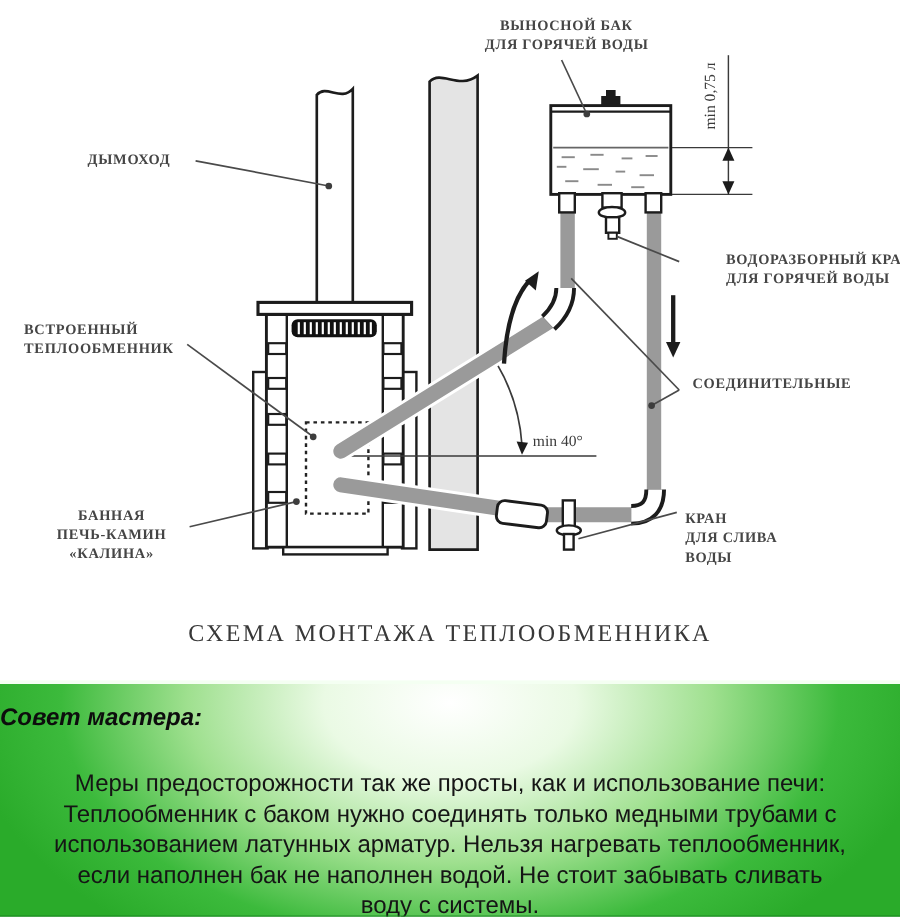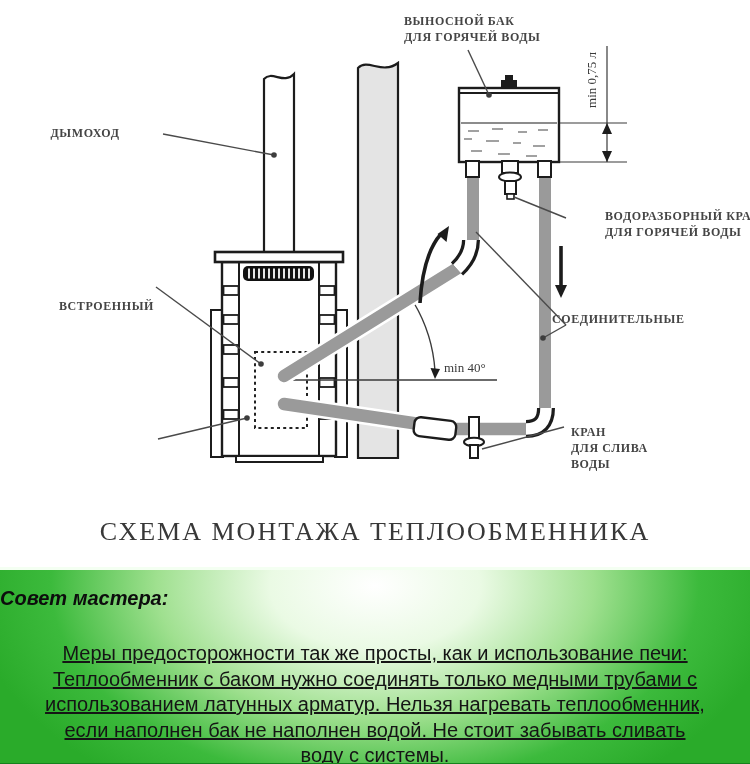--- a/index.html
+++ b/index.html
@@ -7,33 +7,33 @@
          font-family:"Liberation Serif", serif;}
   svg{position:absolute;left:0;top:0;}
   .lbl{position:absolute;color:#454545;font-family:"Liberation Serif",serif;
        font-weight:bold;font-size:12px;line-height:16px;letter-spacing:.6px;}
   .lbl div{white-space:nowrap;}
   .dim{position:absolute;color:#3a3a3a;font-family:"Liberation Serif",serif;
        font-size:13px;white-space:nowrap;}
   #lbl-min-volume{transform:rotate(-90deg);transform-origin:center center;
        width:86px;text-align:center;}
   #diagram-title{position:absolute;left:0;top:517px;width:750px;text-align:center;
-       font-family:"Liberation Serif",serif;font-size:26px;letter-spacing:2px;
+       font-family:"Liberation Serif",serif;font-size:20px;letter-spacing:2px;
        color:#383838;white-space:nowrap;}
   .advice-panel{position:absolute;left:0;top:567px;width:750px;height:197px;
        background:radial-gradient(ellipse 54% 125% at 50% 8%,
           #ffffff 0%, #eafae4 26%, #9fe08f 54%, #3cba3c 80%, #2aab2a 100%);
        border-top:3px solid #f4fff2;}
   .advice-heading{position:absolute;top:17px;width:100%;text-align:left;
        font-family:"Liberation Sans",sans-serif;font-weight:bold;font-style:italic;
        font-size:20px;color:#0d0d0d;}
   .advice-lines{position:absolute;top:71px;width:100%;text-align:center;
        font-family:"Liberation Sans",sans-serif;font-size:20px;line-height:25.5px;
        color:#151515;}
-  .advice-lines div{white-space:nowrap;text-decoration:underline;}
+  .advice-lines div{white-space:nowrap;}
   .panel-bottom-edge{position:absolute;left:0;bottom:0;width:100%;height:4px;
        background:#14821d;}
 </style>
 </head>
 <body>
 
 <div class="stage">
 
   <svg width="750" height="505" viewBox="0 0 750 505">
 
@@ -168,38 +168,44 @@
     </g>
 
     <g fill="#1c1c1c">
       <path d="M420,303 Q423,254 441,234" fill="none" stroke="#1c1c1c" stroke-width="3.6"></path>
       <polygon points="449,226 437.5,234 446.5,242"></polygon>
       <line x1="561" y1="246" x2="561" y2="286" stroke="#1c1c1c" stroke-width="3.6"></line>
       <polygon points="561,298 555,285 567,285"></polygon>
     </g>
   </svg>
 
-  <div class="lbl" id="lbl-chimney" style="left:14px;top:125px;width:142px;text-align:center;">ДЫМОХОД</div>
-
-  <div class="lbl" style="left:6px;top:266px;width:148px;text-align:right;margin-top:32px;">
+  <div class="lbl" id="lbl-chimney" style="left:0;top:125px;width:142px;text-align:right;">ДЫМОХОД</div>
+
+  <div class="lbl" style="left:20px;top:266px;width:148px;text-align:left;">
     <div>ВСТРОЕННЫЙ</div>
-  </div>
-
-
-  <div class="lbl" style="left:404px;top:13px;width:136px;">
+    <div>ТЕПЛООБМЕННИК</div>
+  </div>
+
+  <div class="lbl" style="left:33px;top:421px;width:120px;text-align:center;">
+    <div>БАННАЯ</div>
+    <div>ПЕЧЬ-КАМИН</div>
+    <div>«КАЛИНА»</div>
+  </div>
+
+  <div class="lbl" style="left:404px;top:13px;width:136px;text-align:center;">
     <div>ВЫНОСНОЙ БАК</div>
     <div>ДЛЯ ГОРЯЧЕЙ ВОДЫ</div>
   </div>
 
   <div class="lbl" style="left:571px;top:208px;width:180px;margin-left:34px;">
     <div>ВОДОРАЗБОРНЫЙ КРАН</div>
     <div>ДЛЯ ГОРЯЧЕЙ ВОДЫ</div>
   </div>
 
-  <div class="lbl" style="left:552px;top:311px;width:165px;">
+  <div class="lbl" style="left:577px;top:311px;width:165px;">
     <div>СОЕДИНИТЕЛЬНЫЕ</div>
   </div>
 
   <div class="lbl" style="left:571px;top:424px;width:120px;font-family:Liberation Serif, serif;">
     <div>КРАН</div>
     <div>ДЛЯ СЛИВА</div>
     <div>ВОДЫ</div>
   </div>
 
   <div class="dim" id="lbl-min-volume" style="left:549px;top:72px;">min 0,75 л</div>

